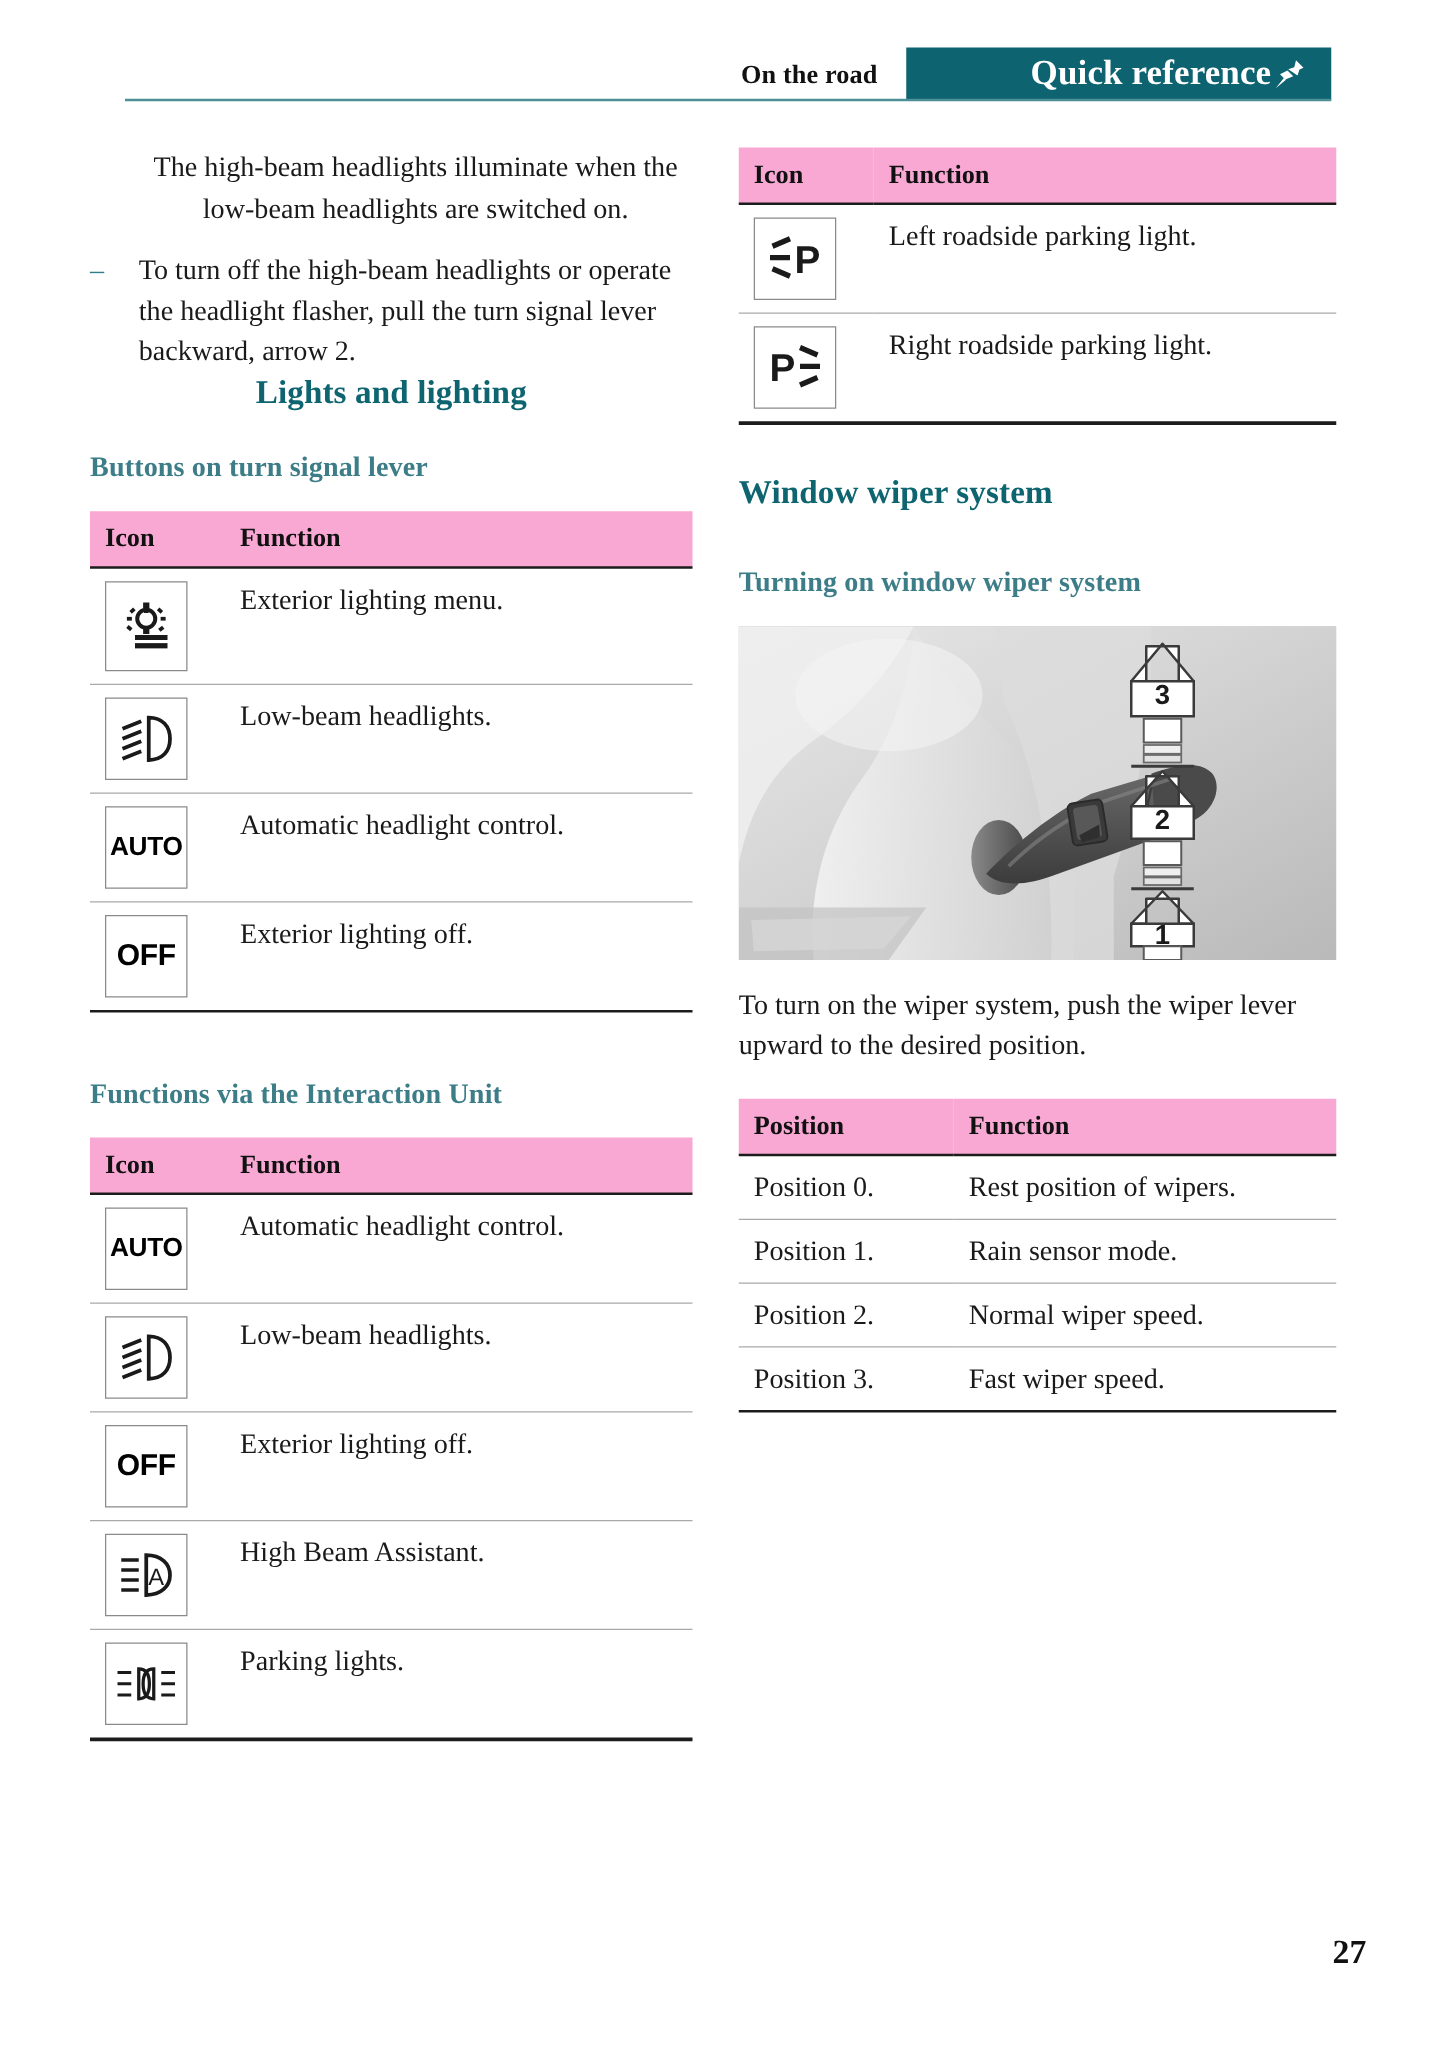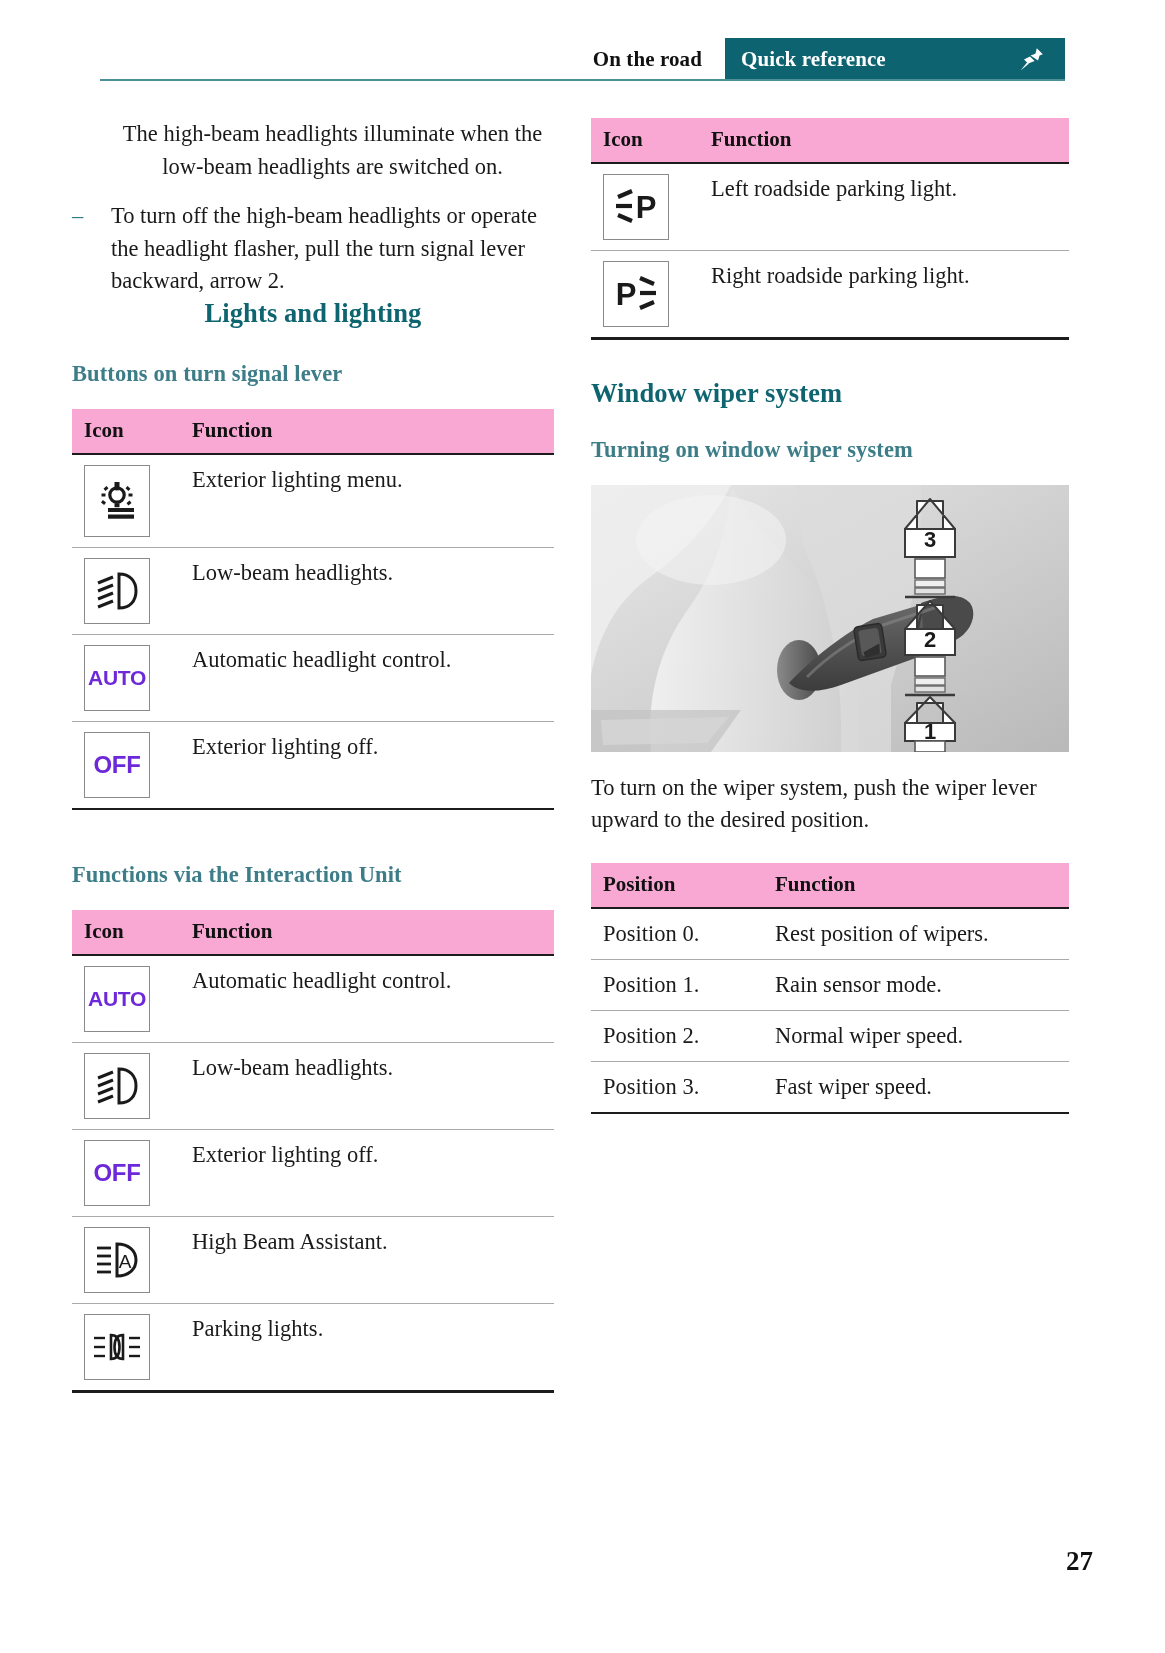--- a/index.html
+++ b/index.html
@@ -47,23 +47,23 @@
     justify-content: flex-end;
     padding-right: 18px;
     box-sizing: border-box;
     font-size: 21px;
     font-weight: bold;
     letter-spacing: .1px;
     color: #111;
   }
   .header-quickref {
     flex: 1;
-    text-align: left;
+    text-align: right;
     color: #ffffff;
-    font-size: 21px;
+    font-size: 28px;
     font-weight: bold;
     letter-spacing: .1px;
     padding-left: 16px;
   }
   .pin-icon {
     width: 30px;
     height: 30px;
     flex: 0 0 30px;
     display: flex;
     align-items: center;
@@ -179,21 +179,21 @@
     align-items: center;
     justify-content: center;
     background: #fff;
   }
   .icon-box.tall { height: 72px; }
   .icon-text {
     font-family: "Liberation Sans", "DejaVu Sans", sans-serif;
     font-weight: bold;
     font-size: 21px;
     letter-spacing: -0.3px;
-    color: #6d28d9;
+    color: #000000;
   }
 
   
   .figure {
     width: 478px;
     height: 267px;
     position: relative;
     overflow: hidden;
     background: #c9c9c9;
   }
@@ -455,21 +455,21 @@
           </div>
         </td>
         <td>Right roadside parking light.</td>
       </tr>
     </tbody>
   </table>
   <div class="table-endrule"></div>
 
   <h1 class="h-main" style="margin-top:38px;">Window wiper system</h1>
 
-  <h2 class="h-sub" style="margin-top:28px;font-family:Liberation Serif, serif;">Turning on window wiper system</h2>
+  <h2 class="h-sub" style="margin-top:44px;font-family:Liberation Serif, serif;">Turning on window wiper system</h2>
 
   <div class="figure" style="margin-top:22px;">
     <svg width="478" height="267" viewBox="0 0 478 267">
       <defs>
         <linearGradient id="bgGrad" x1="0" y1="0" x2="1" y2="1">
           <stop offset="0%" stop-color="#e8e8e8"></stop>
           <stop offset="45%" stop-color="#d4d4d4"></stop>
           <stop offset="100%" stop-color="#b9b9b9"></stop>
         </linearGradient>
         <linearGradient id="pillarGrad" x1="0" y1="0" x2="1" y2="0">

